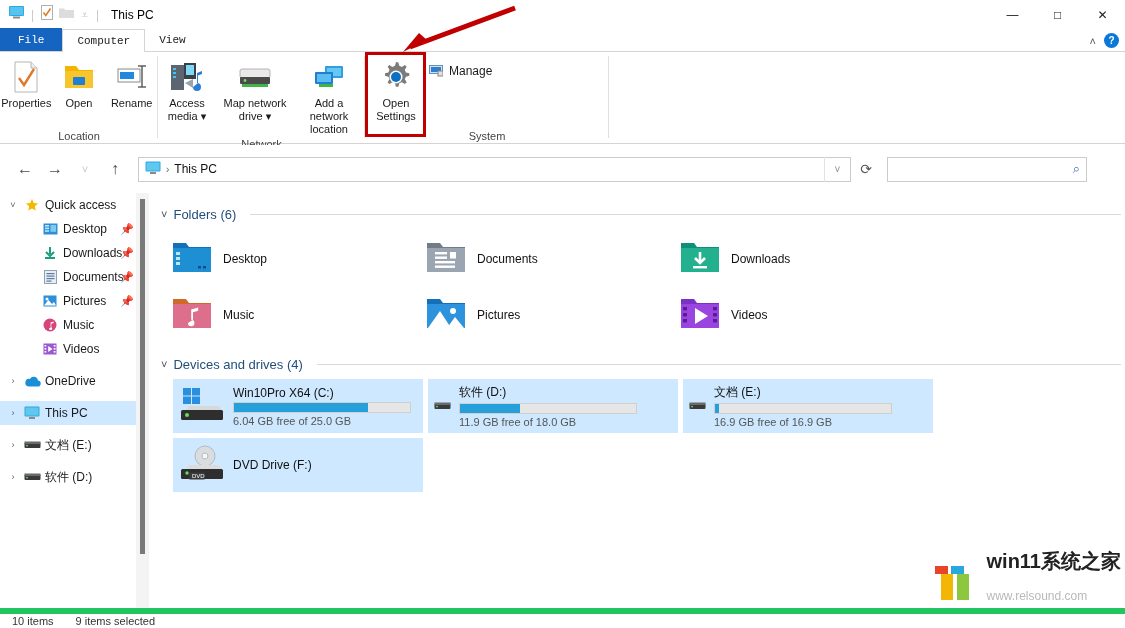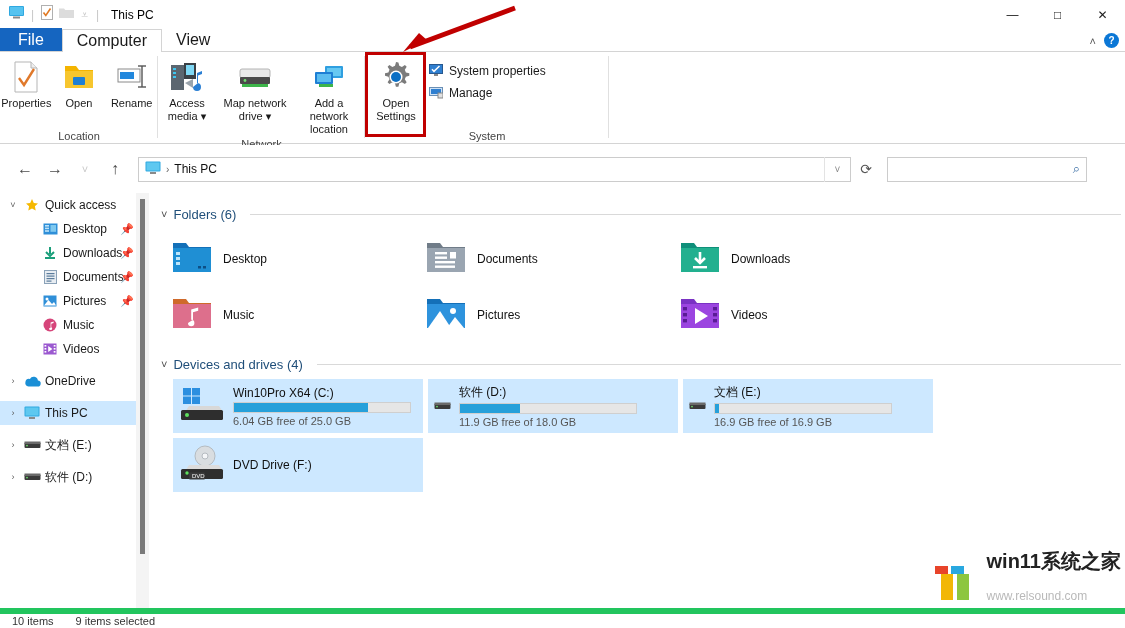--- a/index.html
+++ b/index.html
@@ -29,22 +29,22 @@
     font-size: 12px; color:#1a1a1a;
   }
 
   
   .tabstrip {
     position:absolute; top:29px; left:0; width:1125px; height:23px;
     background:#ffffff; display:flex; align-items:flex-end;
     border-bottom: 1px solid #d4d4d4;
   }
   .tab {
-    height:23px; padding: 0 14px; font-size:16px; color:#1a1a1a;
-    display:flex; align-items:center; background:#ffffff;
+    height:23px; padding: 0 14px; font-size:11px; color:#1a1a1a;
+    display:flex; align-items:center; background:#ffffff;font-family:Liberation Mono, monospace;
   }
   .tab.file { background:#1565c0; color:#fff; padding: 0 18px; height:23px; }
   .tab.active {
     background:#ffffff; border-left:1px solid #d4d4d4; border-right:1px solid #d4d4d4;
     border-top:1px solid #d4d4d4; position:relative; top:1px; height:23px;
   }
   .tab-right { position:absolute; right:6px; bottom:3px; display:flex; align-items:center; gap:8px; }
   .chev-up { font-size:11px; color:#555; }
   .help-icon {
     width:15px; height:15px; border-radius:50%; background:#0b77d6; color:#fff;
@@ -321,30 +321,20 @@
               <circle cx="18" cy="18" r="6.5" fill="#fff"></circle>
               <circle cx="18" cy="18" r="5" fill="#0b6fc4"></circle>
             </svg>
           </span>
           <span class="lbl">Open Settings</span>
         </div>
         <div class="smallcol">
           <div class="smallitem">
             <span>
               <svg width="14" height="14" viewBox="0 0 14 14">
-                <rect x="0.5" y="1.5" width="13" height="9" fill="#2f7fd0" stroke="#27588f"></rect>
-                <path d="M3 6.2 L5 8.4 L10.5 3" stroke="#fff" stroke-width="1.5" fill="none"></path>
-                <rect x="5" y="11" width="4" height="2" fill="#888"></rect>
-              </svg>
-            </span>
-            <span>System properties</span>
-          </div>
-          <div class="smallitem">
-            <span>
-              <svg width="14" height="14" viewBox="0 0 14 14">
                 <rect x="0.5" y="2.5" width="13" height="8" fill="#cfe2f5" stroke="#6a8fb5"></rect>
                 <rect x="2" y="4" width="10" height="5" fill="#2f7fd0"></rect>
                 <rect x="9" y="8" width="5" height="5" fill="#e0e0e0" stroke="#888"></rect>
               </svg>
             </span>
             <span>Manage</span>
           </div>
         </div>
       </div>
       <div class="rgroup-label">System</div>

